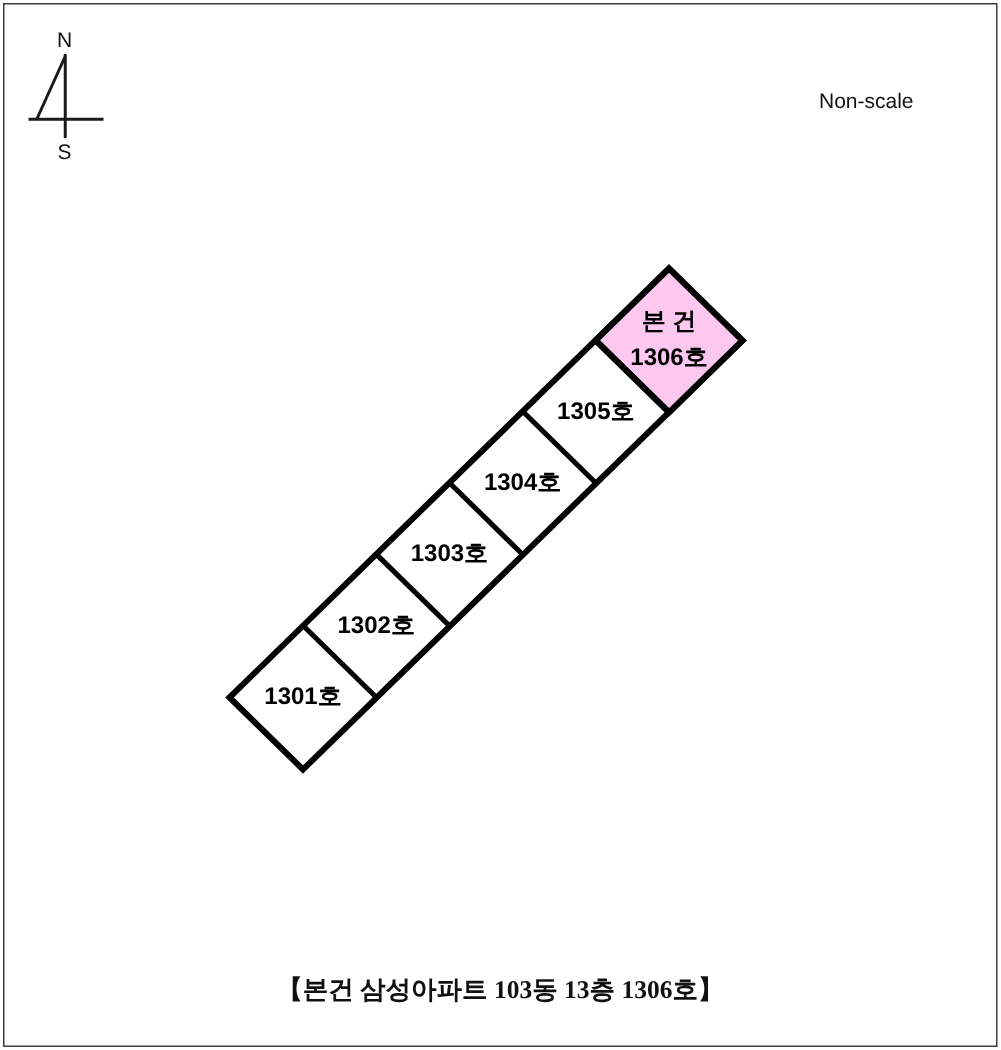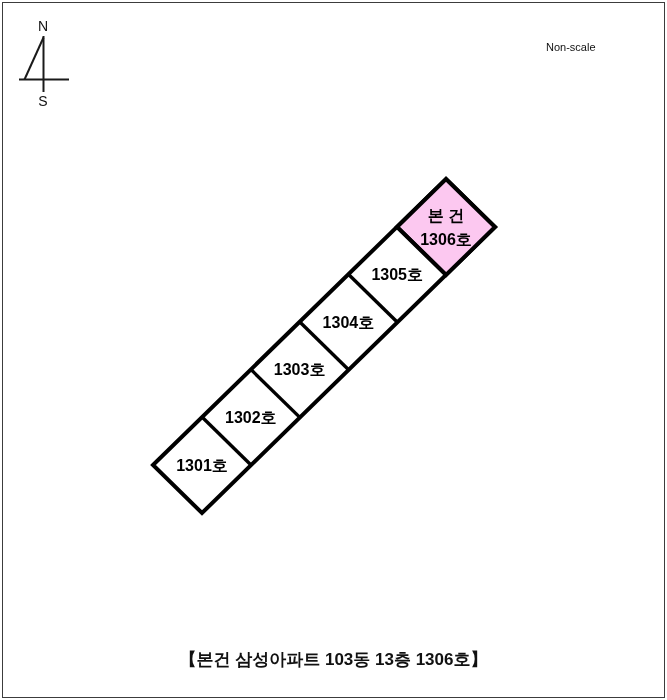--- a/index.html
+++ b/index.html
@@ -44,42 +44,43 @@
   #compass-svg {
     position: absolute;
     left: 0;
     top: 0;
     width: 110px;
     height: 130px;
   }
   .scale-note {
     position: absolute;
     left: 546px;
-    top: 41px;
-    font-size: 11px;
+    top: 59px;
+    font-size: 14px;
     color: #111111;
     white-space: nowrap;
   }
   #plan {
     position: absolute;
     left: 0;
     top: 0;
     width: 667px;
     height: 700px;
   }
   .caption {
     position: absolute;
     left: 0;
     top: 648px;
     width: 667px;
     text-align: center;
     font-size: 17px;
     font-weight: bold;
     color: #111111;
     white-space: nowrap;
+    font-family: Liberation Serif, serif;
   }
 </style>
 </head>
 <body>
 
 <div id="canvas">
 
   <div class="page-frame"></div>
 
   <svg id="compass-svg" viewBox="0 0 110 130">

